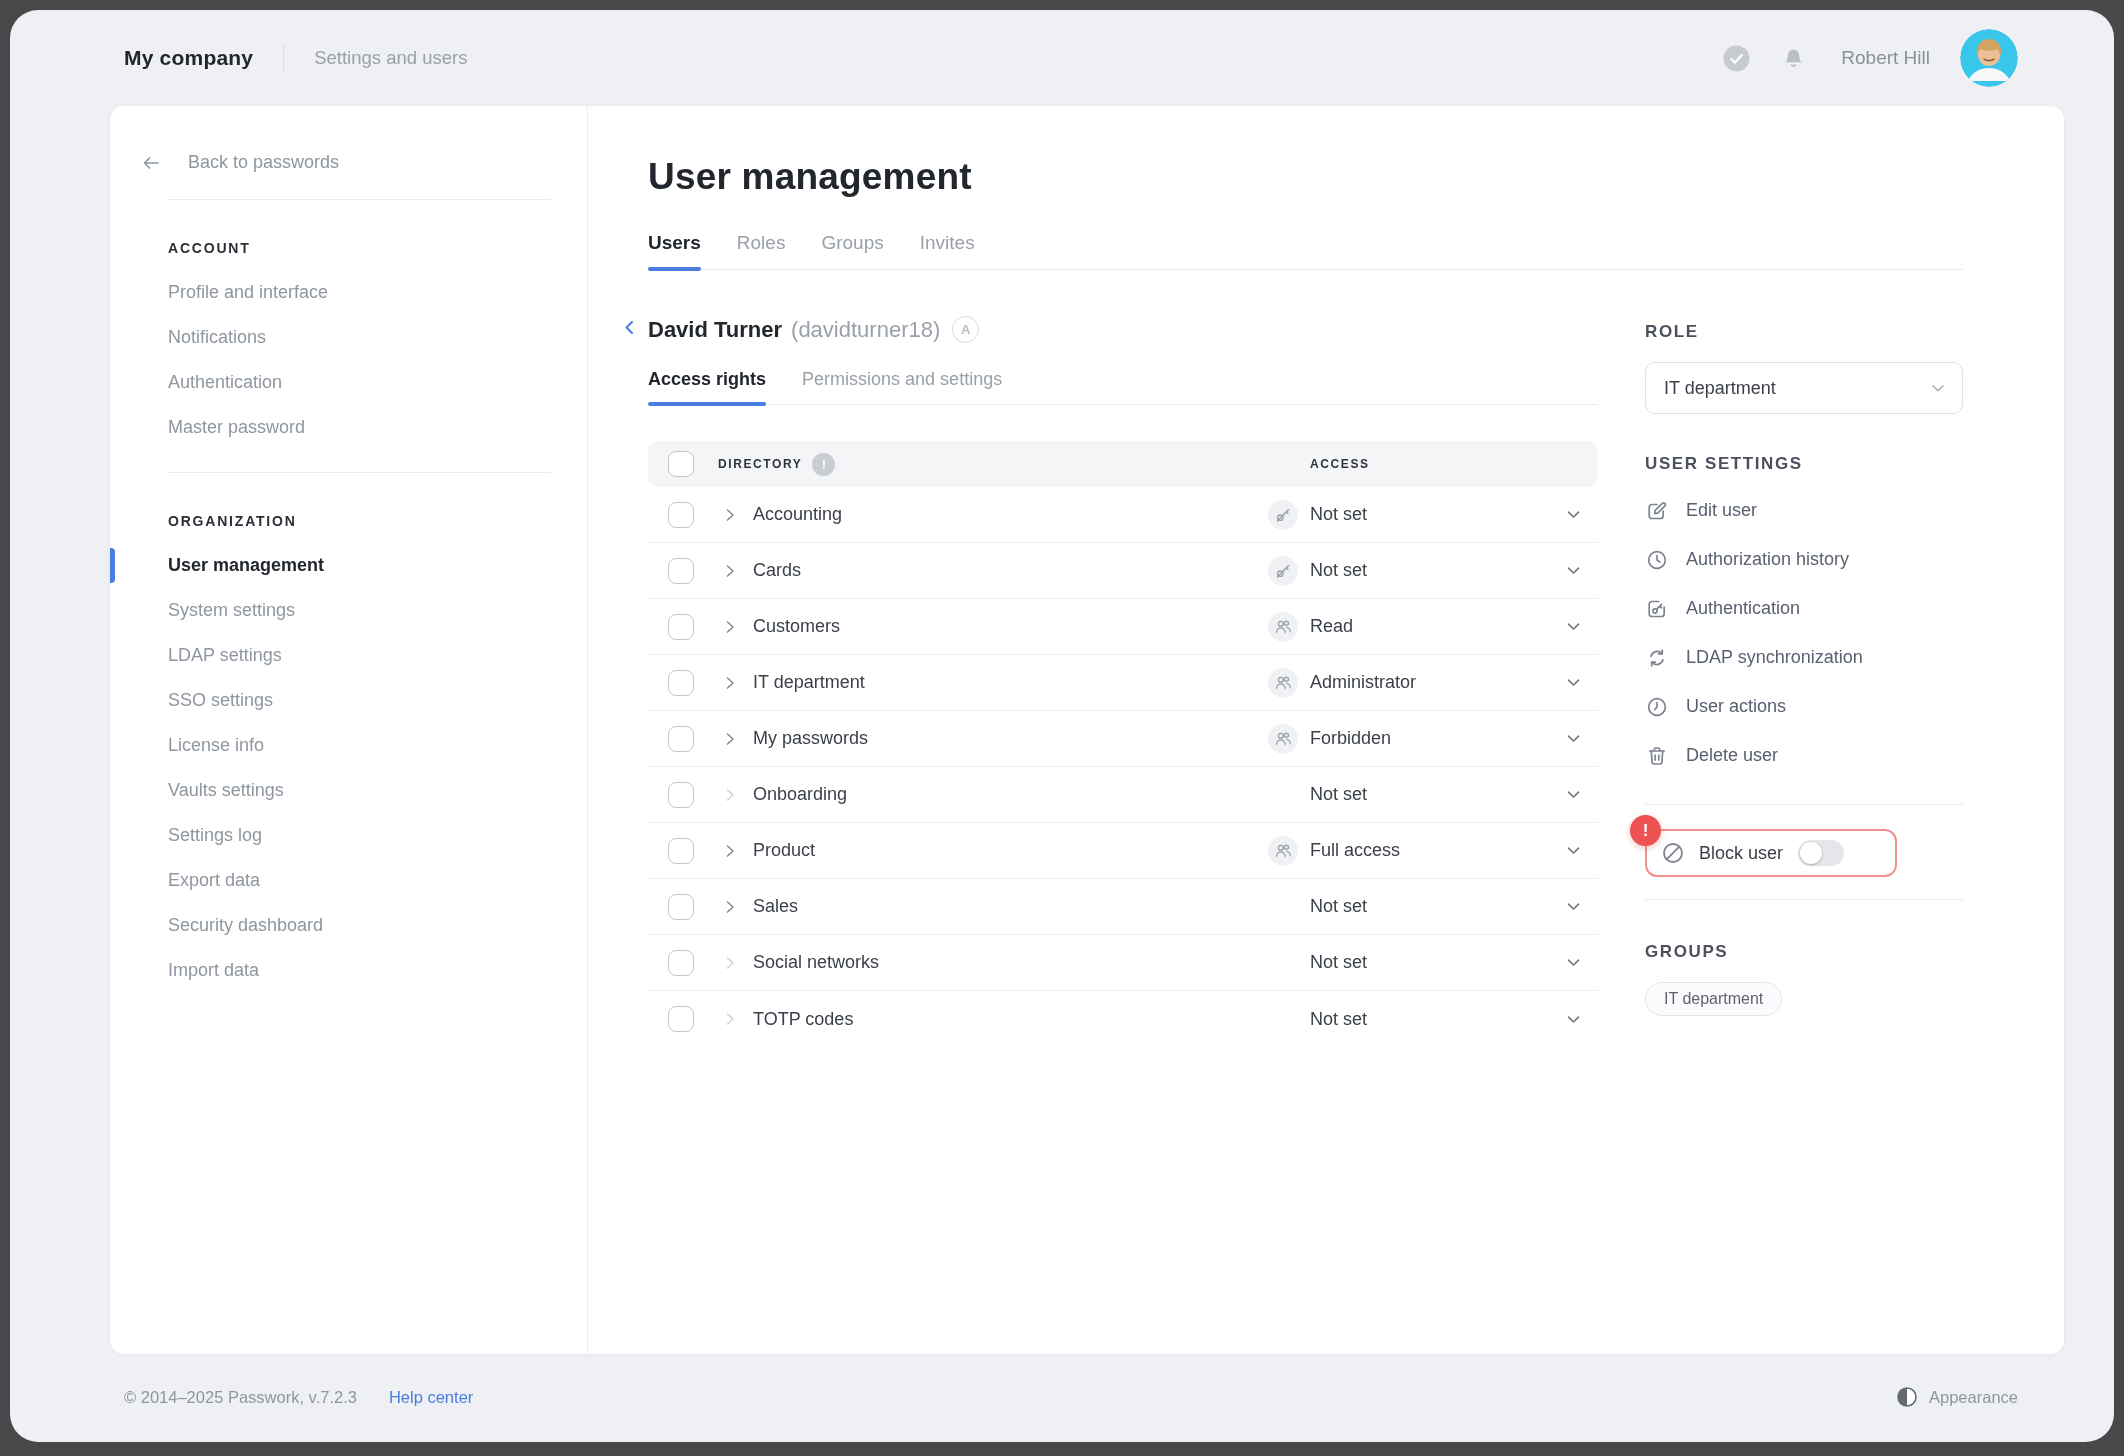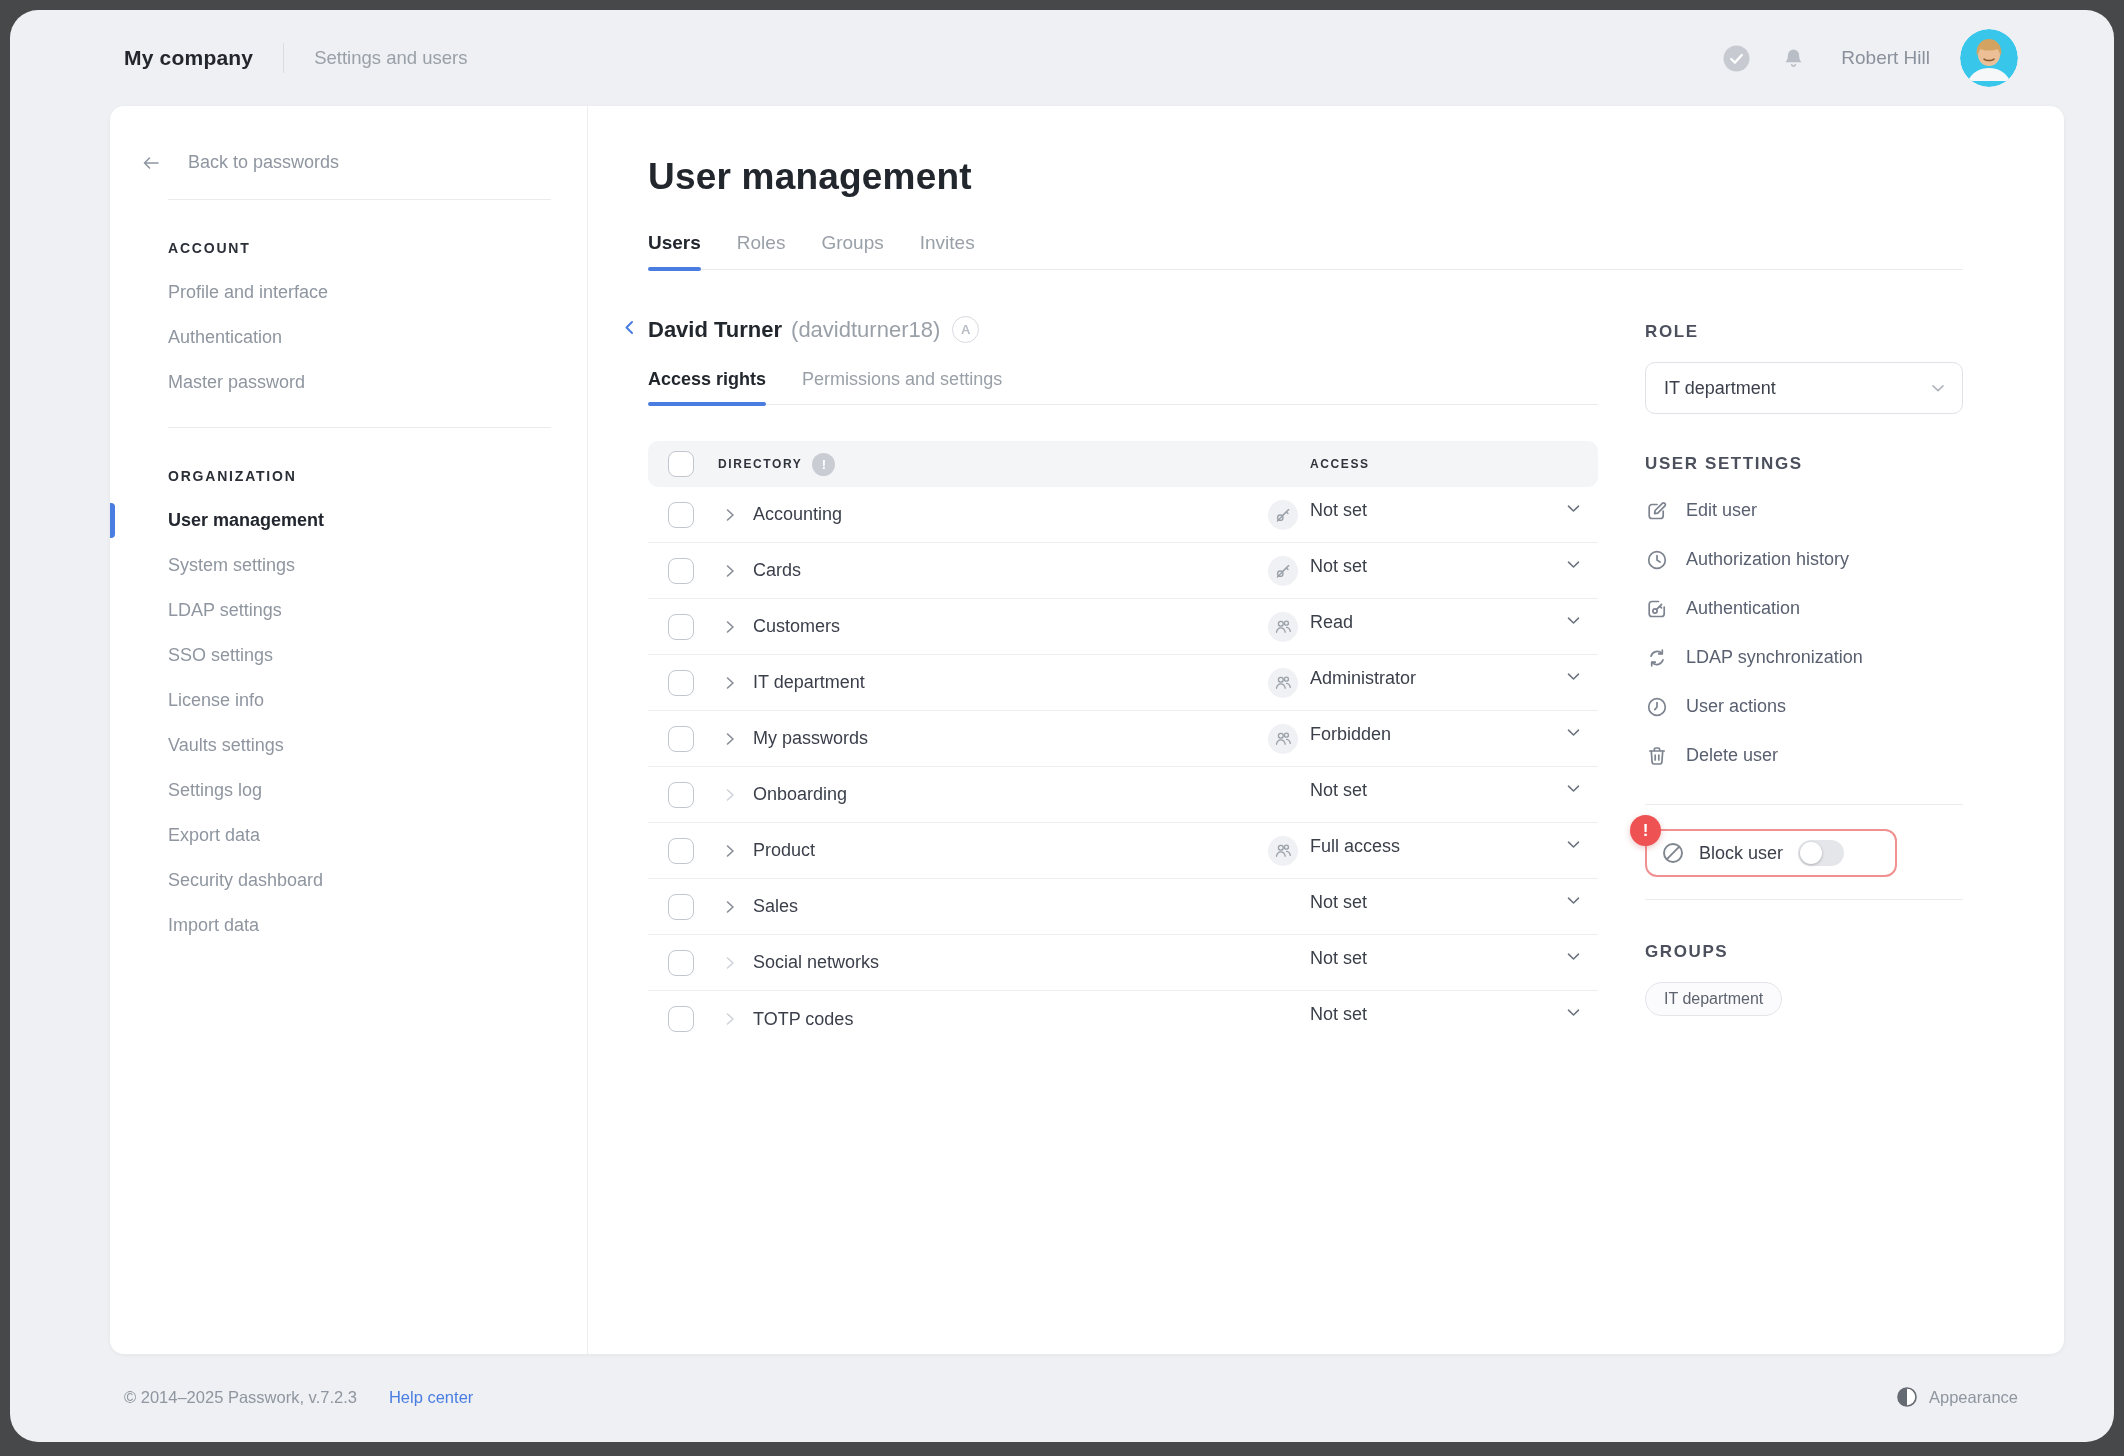--- a/index.html
+++ b/index.html
@@ -60,21 +60,21 @@
   .thead { height:46px; background:#f4f5f7; border-radius:10px; display:flex; align-items:center; padding-left:20px; }
   .cb { width:26px; height:26px; border:1.5px solid #c2c6cd; border-radius:8px; background:#fff; flex:none; cursor:pointer; }
   .th-label { margin-left:24px; font-size:12px; font-weight:bold; letter-spacing:1.6px; color:#2f333c; text-transform:uppercase; }
   .info-badge { width:23px; height:23px; margin-left:10px; border-radius:50%; background:#c9cdd3; color:#fff; font-size:13px; font-weight:bold; display:flex; align-items:center; justify-content:center; }
   .acell-h { width:330px; margin-left:auto; padding-left:42px; }
   .trow { height:56px; display:flex; align-items:center; padding-left:20px; border-bottom:1px solid #ededf1; cursor:pointer; }
   .trow:last-child { border-bottom:none; }
   .rchv { width:18px; height:18px; margin-left:27px; color:#868c96; flex:none; }
   .rchv.chv-false { color:#cfd3d9; }
   .rname { margin-left:14px; font-size:18px; color:#3a3f4a; }
-  .acell { width:330px; margin-left:auto; display:flex; }
+  .acell { width:330px; margin-left:auto; display:flex; align-items:center; }
   .acc-icon { width:30px; height:30px; border-radius:50%; background:#f0f1f4; display:flex; align-items:center; justify-content:center; flex:none; }
   .acc-icon svg { display:none; }
   .acc-icon.ai-key-slash svg[data-name="key-slash-icon"] { display:block; }
   .acc-icon.ai-users svg[data-name="users-icon"] { display:block; }
   .acc-icon.ai-none { visibility:hidden; }
   .atext { margin-left:12px; font-size:18px; color:#3a3f4a; }
   .ddchv { width:17px; height:17px; margin-left:auto; margin-right:16px; color:#6d737d; cursor:pointer; }
 
   
   .p-heading { font-size:17px; font-weight:bold; letter-spacing:1.6px; color:#4b505c; text-transform:uppercase; }
@@ -151,20 +151,21 @@
               <path d="M16 8H2.5M7.5 3 2.5 8l5 5" fill="none" stroke="#8f96a0" stroke-width="1.6" stroke-linecap="round" stroke-linejoin="round"></path>
             </svg>
         <span data-name="back-label">Back to passwords</span>
       </div>
       <div class="side-divider" data-name="sidebar-divider"></div>
 
       <div class="side-heading" data-name="sidebar-heading-account">Account</div>
       <ul class="side-list" data-name="sidebar-account-list">
 
       <li data-name="sidebar-item">Profile and interface</li>
+            <li data-name="sidebar-item">Notifications</li>
             <li data-name="sidebar-item">Authentication</li>
             <li data-name="sidebar-item">Master password</li>
           </ul>
 
       <div class="side-divider" data-name="sidebar-divider" style="margin-top:22px;"></div>
 
       <div class="side-heading" data-name="sidebar-heading-organization">Organization</div>
       <ul class="side-list" data-name="sidebar-organization-list">
 
       <li data-name="sidebar-item" class="active">User management</li>

